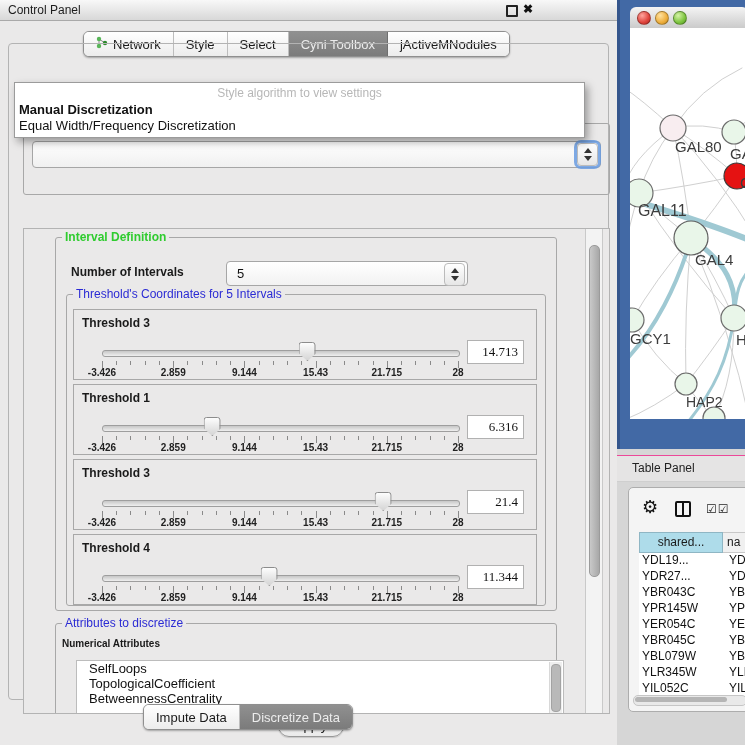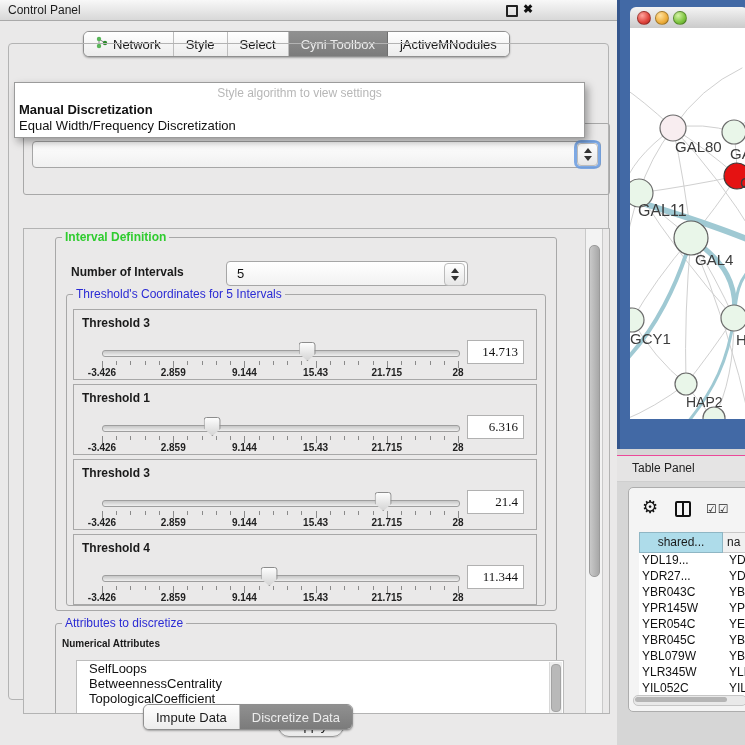--- a/index.html
+++ b/index.html
@@ -359,22 +359,22 @@
             </div>
         </div>
       </div>
 
       <div id="attr-group" class="group">
         <span class="group-label g-blue">Attributes to discretize</span>
         <span id="na-label">Numerical Attributes</span>
         <div id="attr-list">
 
         <div class="attr-item">SelfLoops</div>
+            <div class="attr-item">TopologicalCoefficient</div>
             <div class="attr-item">BetweennessCentrality</div>
-            <div class="attr-item">TopologicalCoefficient</div>
             <div id="list-scroll">
             <div id="list-thumb"></div>
           </div>
           </div>
       </div>
 
       <div id="vscroll">
         <div id="vthumb"></div>
       </div>
     </div>

